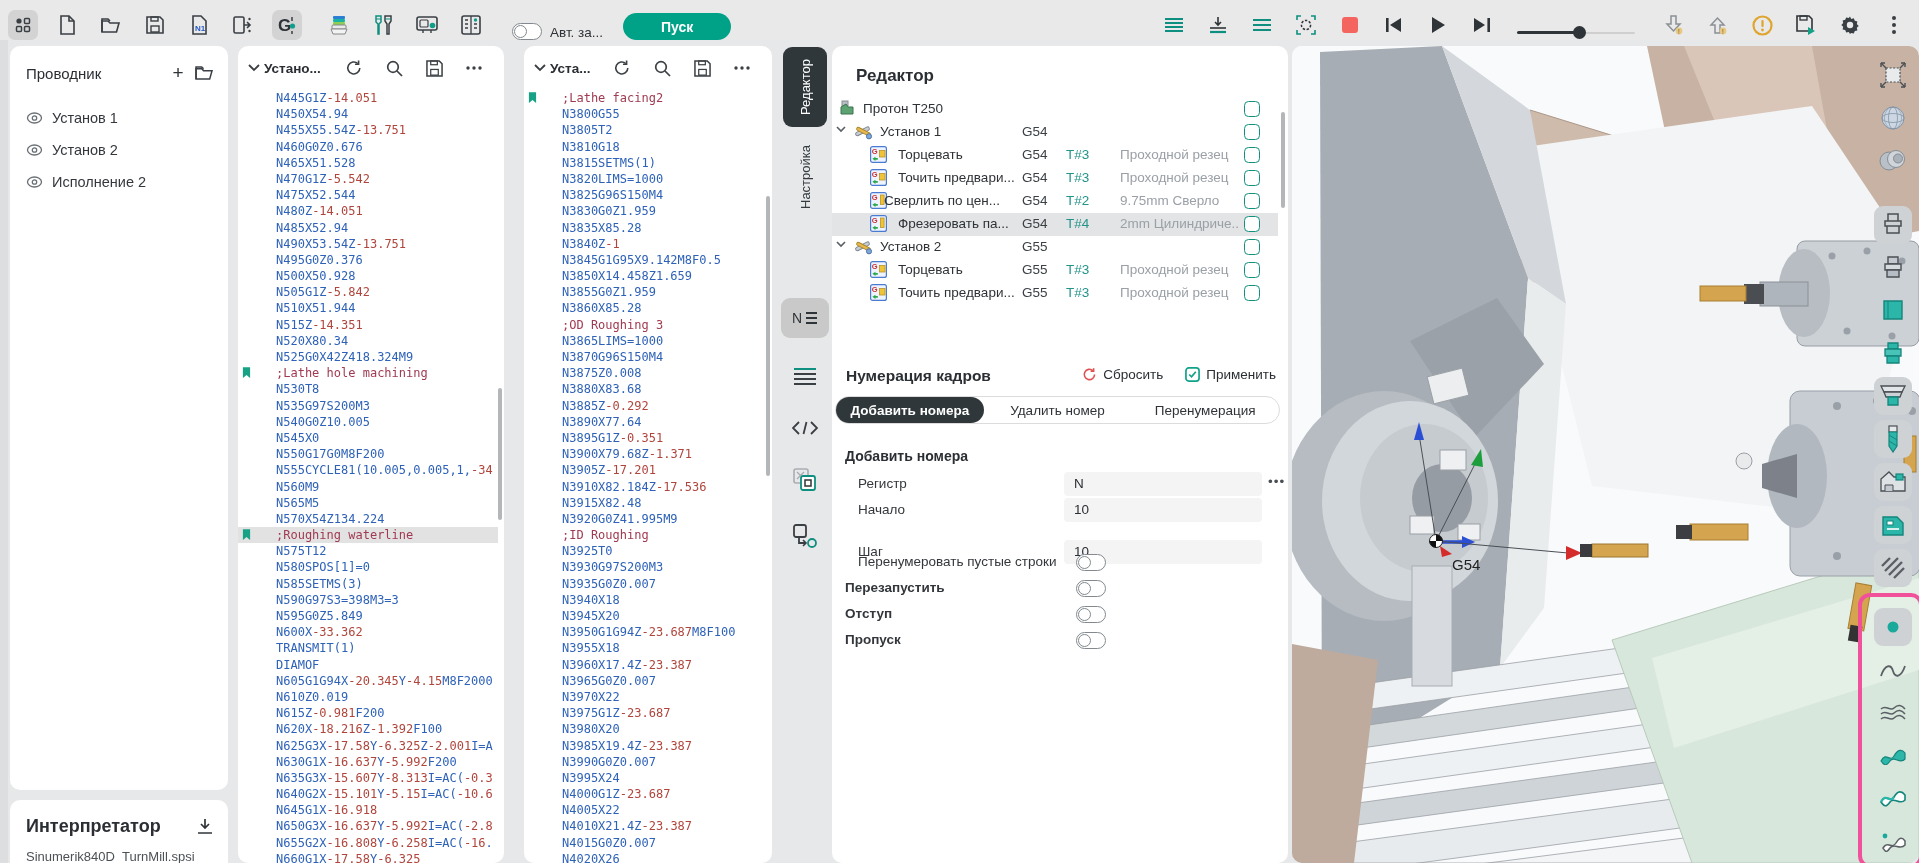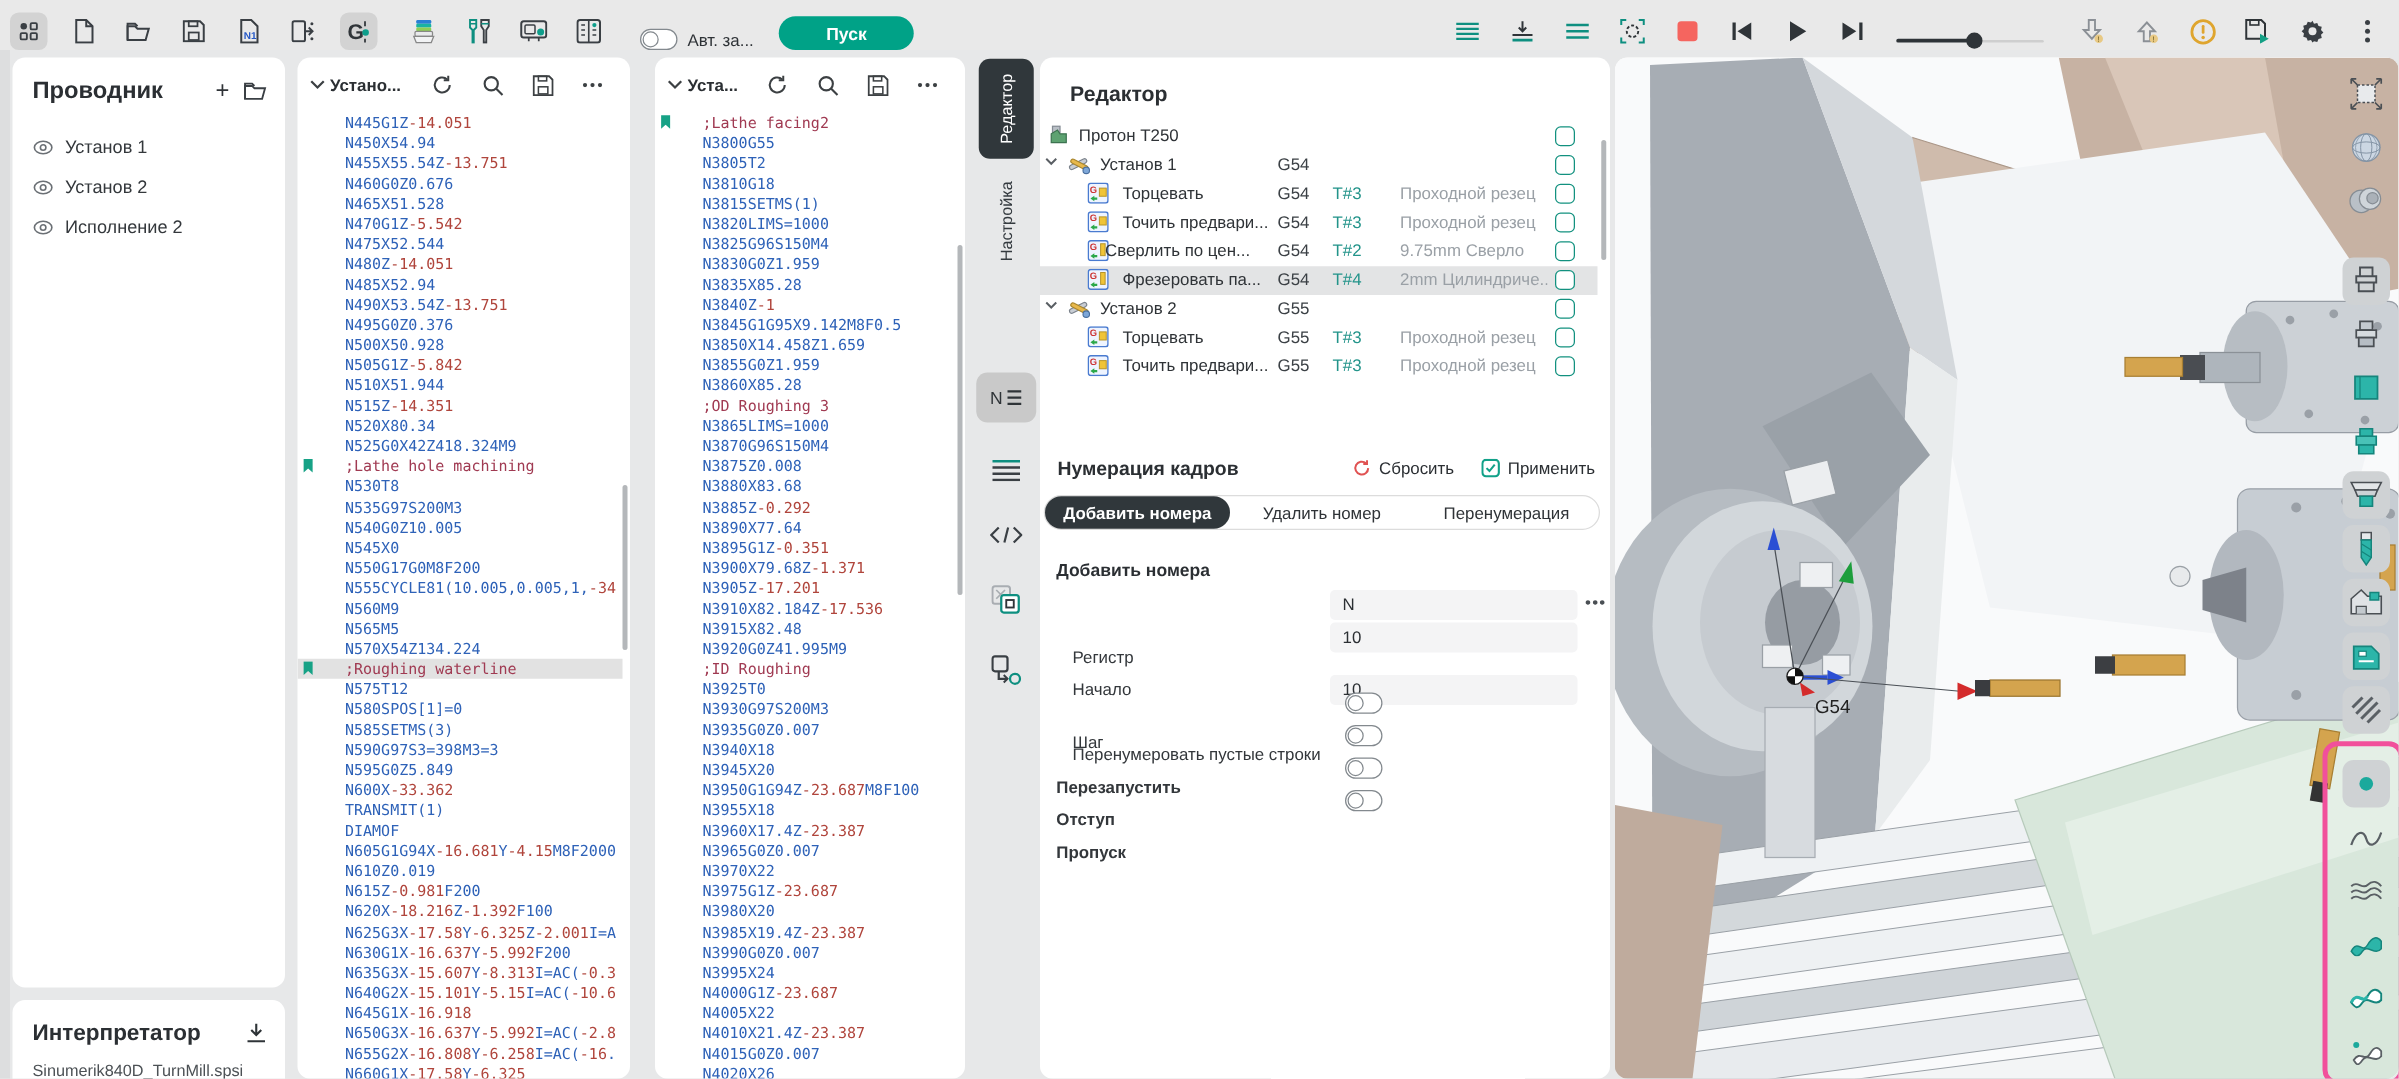--- a/index.html
+++ b/index.html
@@ -11,21 +11,21 @@
   .tb-ic.active{background:#d3d3d3;}
   .tb-gap{flex:0 0 14px;}
   #run-btn{height:27px;padding:0 38px;border-radius:15px;background:#00a287;color:#fff;font-size:14px;font-weight:bold;display:flex;align-items:center;border:none;}
   .toggle{width:28px;height:15px;border:1.6px solid #83898e;border-radius:9px;position:relative;background:#fff;display:inline-block;}
   .toggle::after{content:'';position:absolute;left:.5px;top:.5px;width:11px;height:11px;border:1.6px solid #83898e;border-radius:50%;background:#fff;}
   
   .card{position:absolute;background:#fff;border-radius:10px;}
   
   #explorer{left:10px;top:46px;width:218px;height:744px;}
   .ex-head{display:flex;align-items:center;padding:16px 14px 4px 16px;}
-  .ex-title{font-size:19px;font-weight:bold;flex:1;}
+  .ex-title{font-size:15px;font-weight:normal;flex:1;}
   .ex-item{display:flex;align-items:center;gap:9px;padding:8px 0 8px 16px;font-size:14.5px;color:#34383c;}
   
   #interpreter{left:10px;top:800px;width:218px;height:80px;overflow:hidden;}
   
   .codepanel{top:46px;height:817px;overflow:hidden;}
   .phead{display:flex;align-items:center;height:36px;padding:4px 10px 0 10px;gap:0;}
   .ptitle{font-size:13.5px;font-weight:bold;flex:1;white-space:nowrap;overflow:hidden;margin-left:4px;}
   .ph-ic{flex:0 0 auto;width:40px;display:flex;justify-content:center;color:#3c4043;}
   .pbody{position:absolute;left:0;top:44px;right:6px;bottom:0;font-family:"DejaVu Sans Mono",monospace;font-size:12px;}
   .code-line{height:16.2px;line-height:16.2px;white-space:nowrap;display:flex;}
@@ -58,21 +58,21 @@
   
   #numbering{position:absolute;left:0;top:306px;right:0;bottom:0;}
   #num-title{position:absolute;left:14px;top:15px;font-size:15.5px;font-weight:bold;}
   .num-actions{position:absolute;right:12px;top:15px;display:flex;gap:22px;font-size:13.5px;align-items:center;color:#2b2f33;}
   .num-actions .act{display:flex;align-items:center;gap:6px;}
   #num-tabs{position:absolute;left:3px;top:44px;width:443px;height:26px;border:1px solid #dcdcdc;border-radius:14px;background:#fff;display:flex;}
   .ntab{flex:1;display:flex;align-items:center;justify-content:center;font-size:13.5px;color:#2f3337;border-radius:13px;}
   .ntab.active{background:#30373b;color:#fff;font-weight:bold;}
   #num-section{position:absolute;left:13px;top:96px;font-size:14px;font-weight:bold;}
   .nrow{position:absolute;left:0;right:10px;height:25px;font-size:13.5px;}
-  .nrow .nlbl{position:absolute;left:26px;top:4px;color:#33373b;margin-top:42px;}
+  .nrow .nlbl{position:absolute;left:26px;top:4px;color:#33373b;}
   .nrow .nlbl.bold{left:13px;font-weight:bold;}
   .nrow .nval{position:absolute;left:232px;top:0;width:198px;height:24px;background:#f4f4f5;border-radius:4px;line-height:24px;padding-left:10px;box-sizing:border-box;color:#2b2f33;}
   .nrow .more{position:absolute;left:436px;top:2px;color:#4a4f54;letter-spacing:1px;}
   .nrow .toggle{position:absolute;left:244px;top:4px;}
   
   #viewport{left:1292px;top:46px;width:627px;height:817px;overflow:hidden;}
   
   .rail-btn{position:absolute;left:1874px;width:38px;height:38px;border-radius:9px;display:flex;align-items:center;justify-content:center;color:#565b60;}
   .rail-btn.active{background:#cfd2d4;}
   #pinkbox{position:absolute;left:1858px;top:593px;width:57px;height:267px;border:4px solid #f1509b;border-radius:12px;pointer-events:none;}
@@ -536,21 +536,21 @@
         <div class="code-line">
           <span class="gut"></span>
           <span class="txt">TRANSMIT(1)</span>
         </div>
         <div class="code-line">
           <span class="gut"></span>
           <span class="txt">DIAMOF</span>
         </div>
         <div class="code-line">
           <span class="gut"></span>
-          <span class="txt">N605G1G94X<i>-16.681</i>Y<i>-4.15</i>M8F2000</span>
+          <span class="txt">N605G1G94X<i>-20.345</i>Y<i>-4.15</i>M8F2000</span>
         </div>
         <div class="code-line">
           <span class="gut"></span>
           <span class="txt">N610Z0.019</span>
         </div>
         <div class="code-line">
           <span class="gut"></span>
           <span class="txt">N615Z<i>-0.981</i>F200</span>
         </div>
         <div class="code-line">

